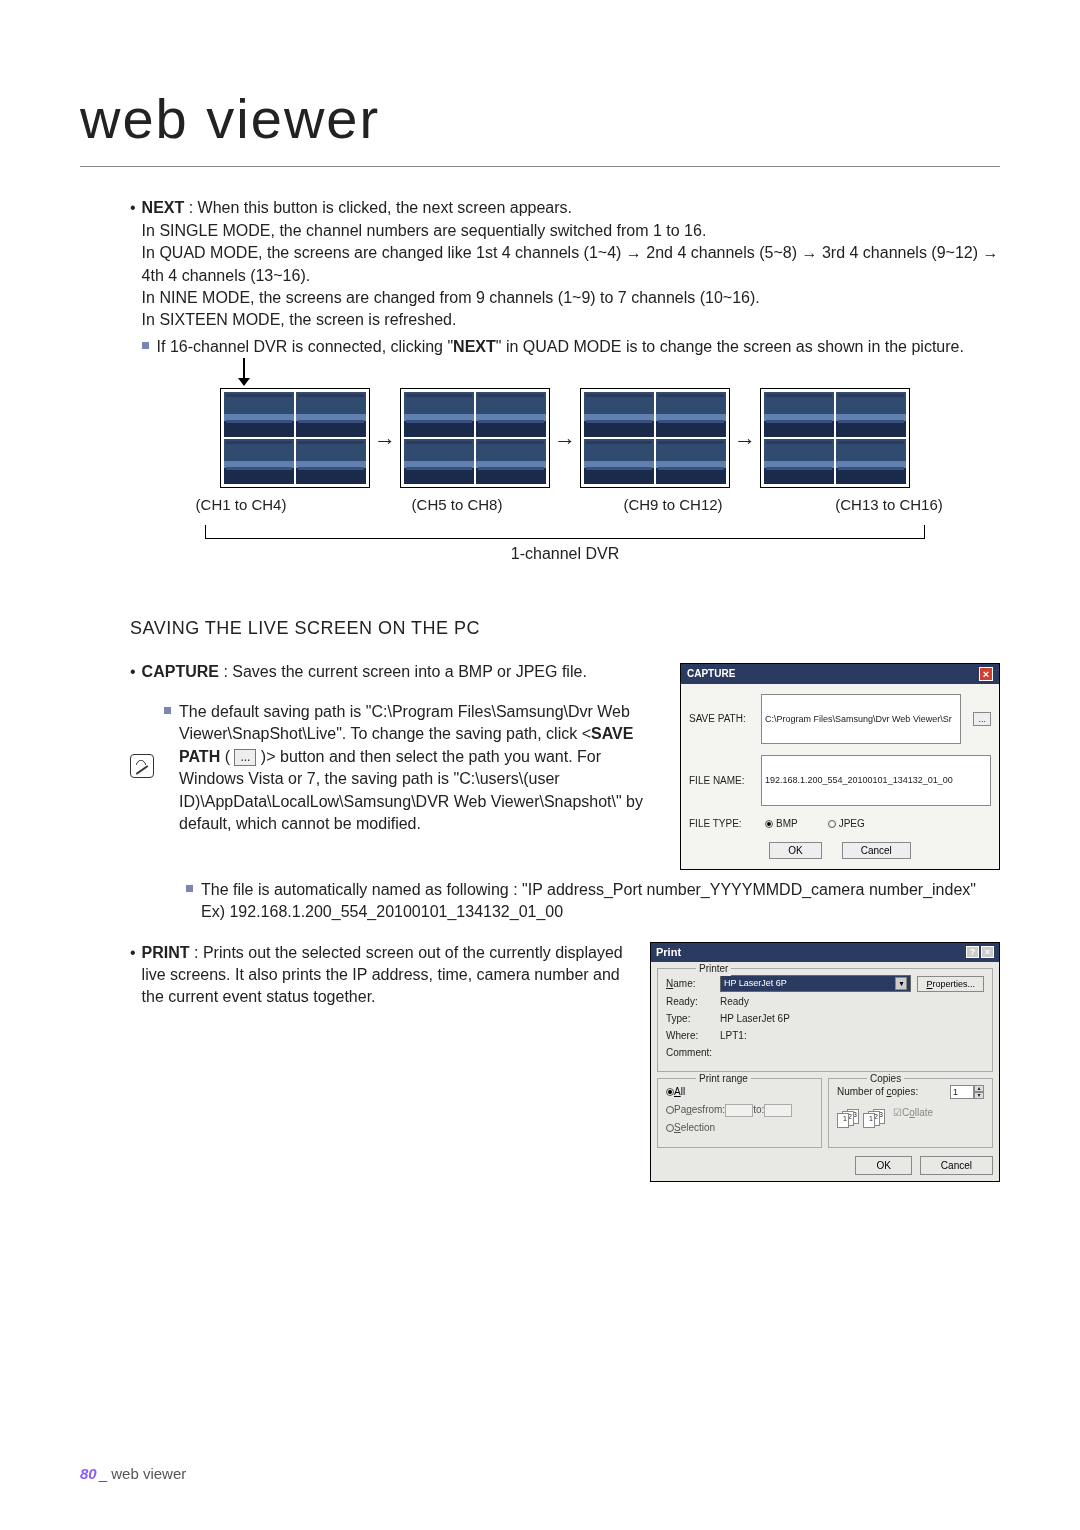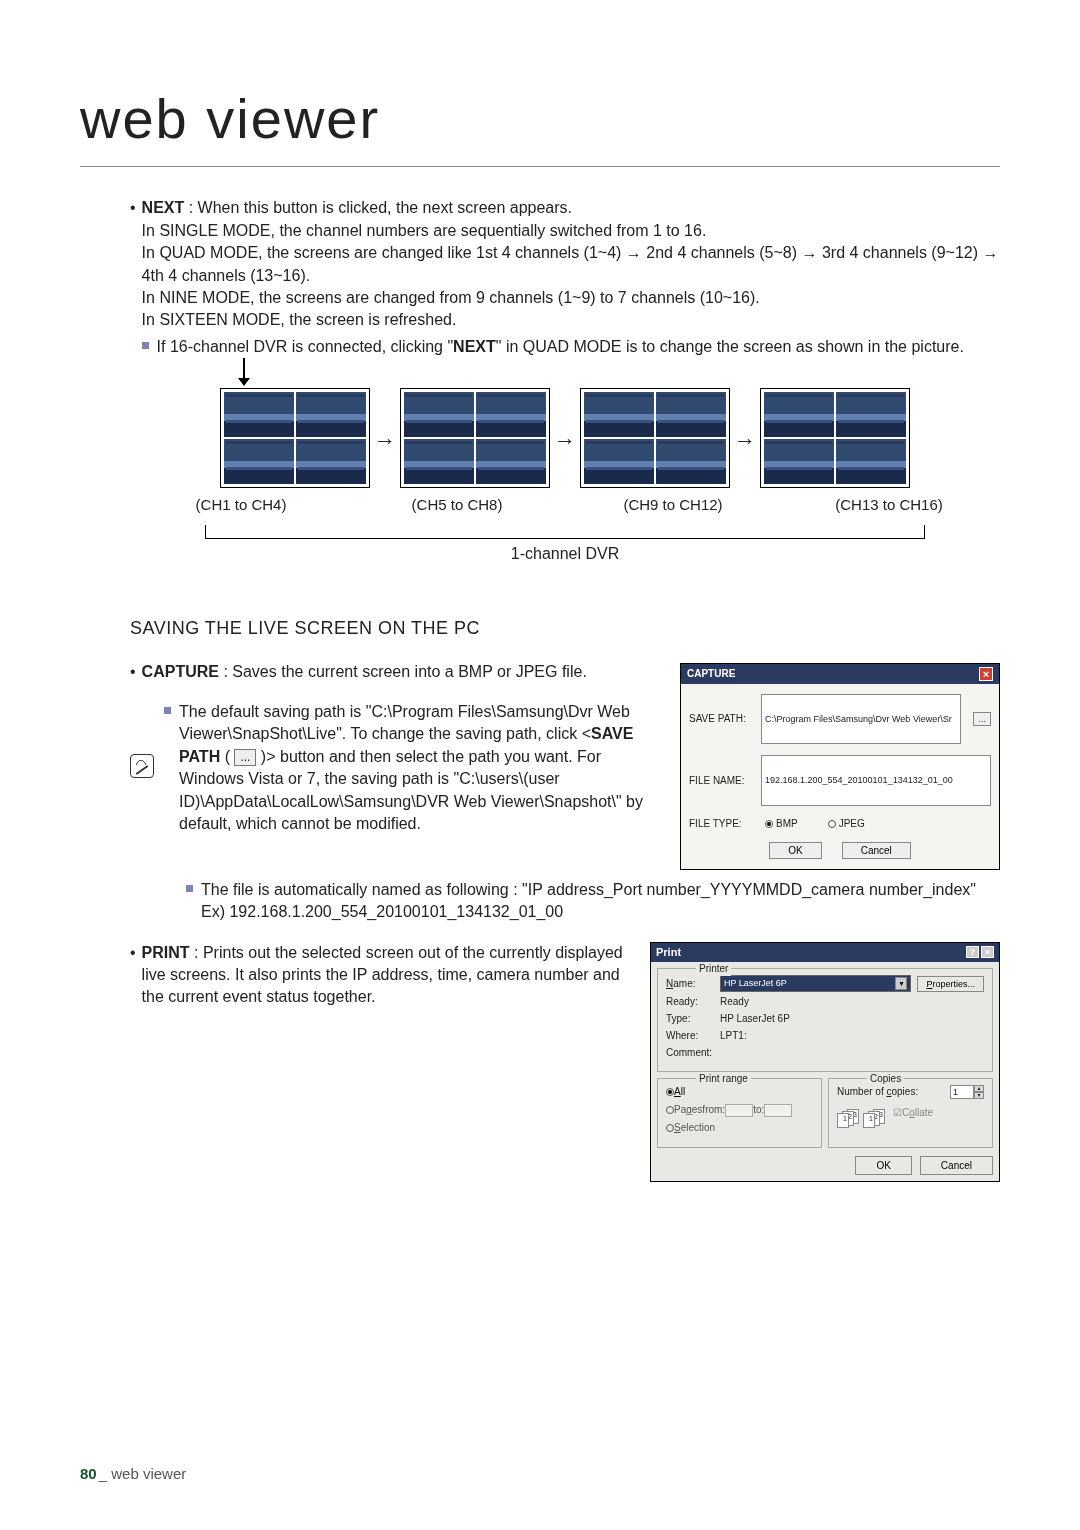--- a/index.html
+++ b/index.html
@@ -309,21 +309,21 @@
       vertical-align: middle;
     }
     
     .footer {
       position: absolute;
       bottom: 46px;
       left: 80px;
       font-size: 15px;
       color: #555;
     }
-    .footer b { color: #14532d; margin-right: 2px;}
+    .footer b { color: #8b5cf6; margin-right: 2px; font-style: italic;}
   </style>
 </head>
 <body>
 
 <div class="title">web viewer</div>
 
 <div class="content">
 
   <div class="bullet-item">
     <span class="bullet-dot">•</span>

